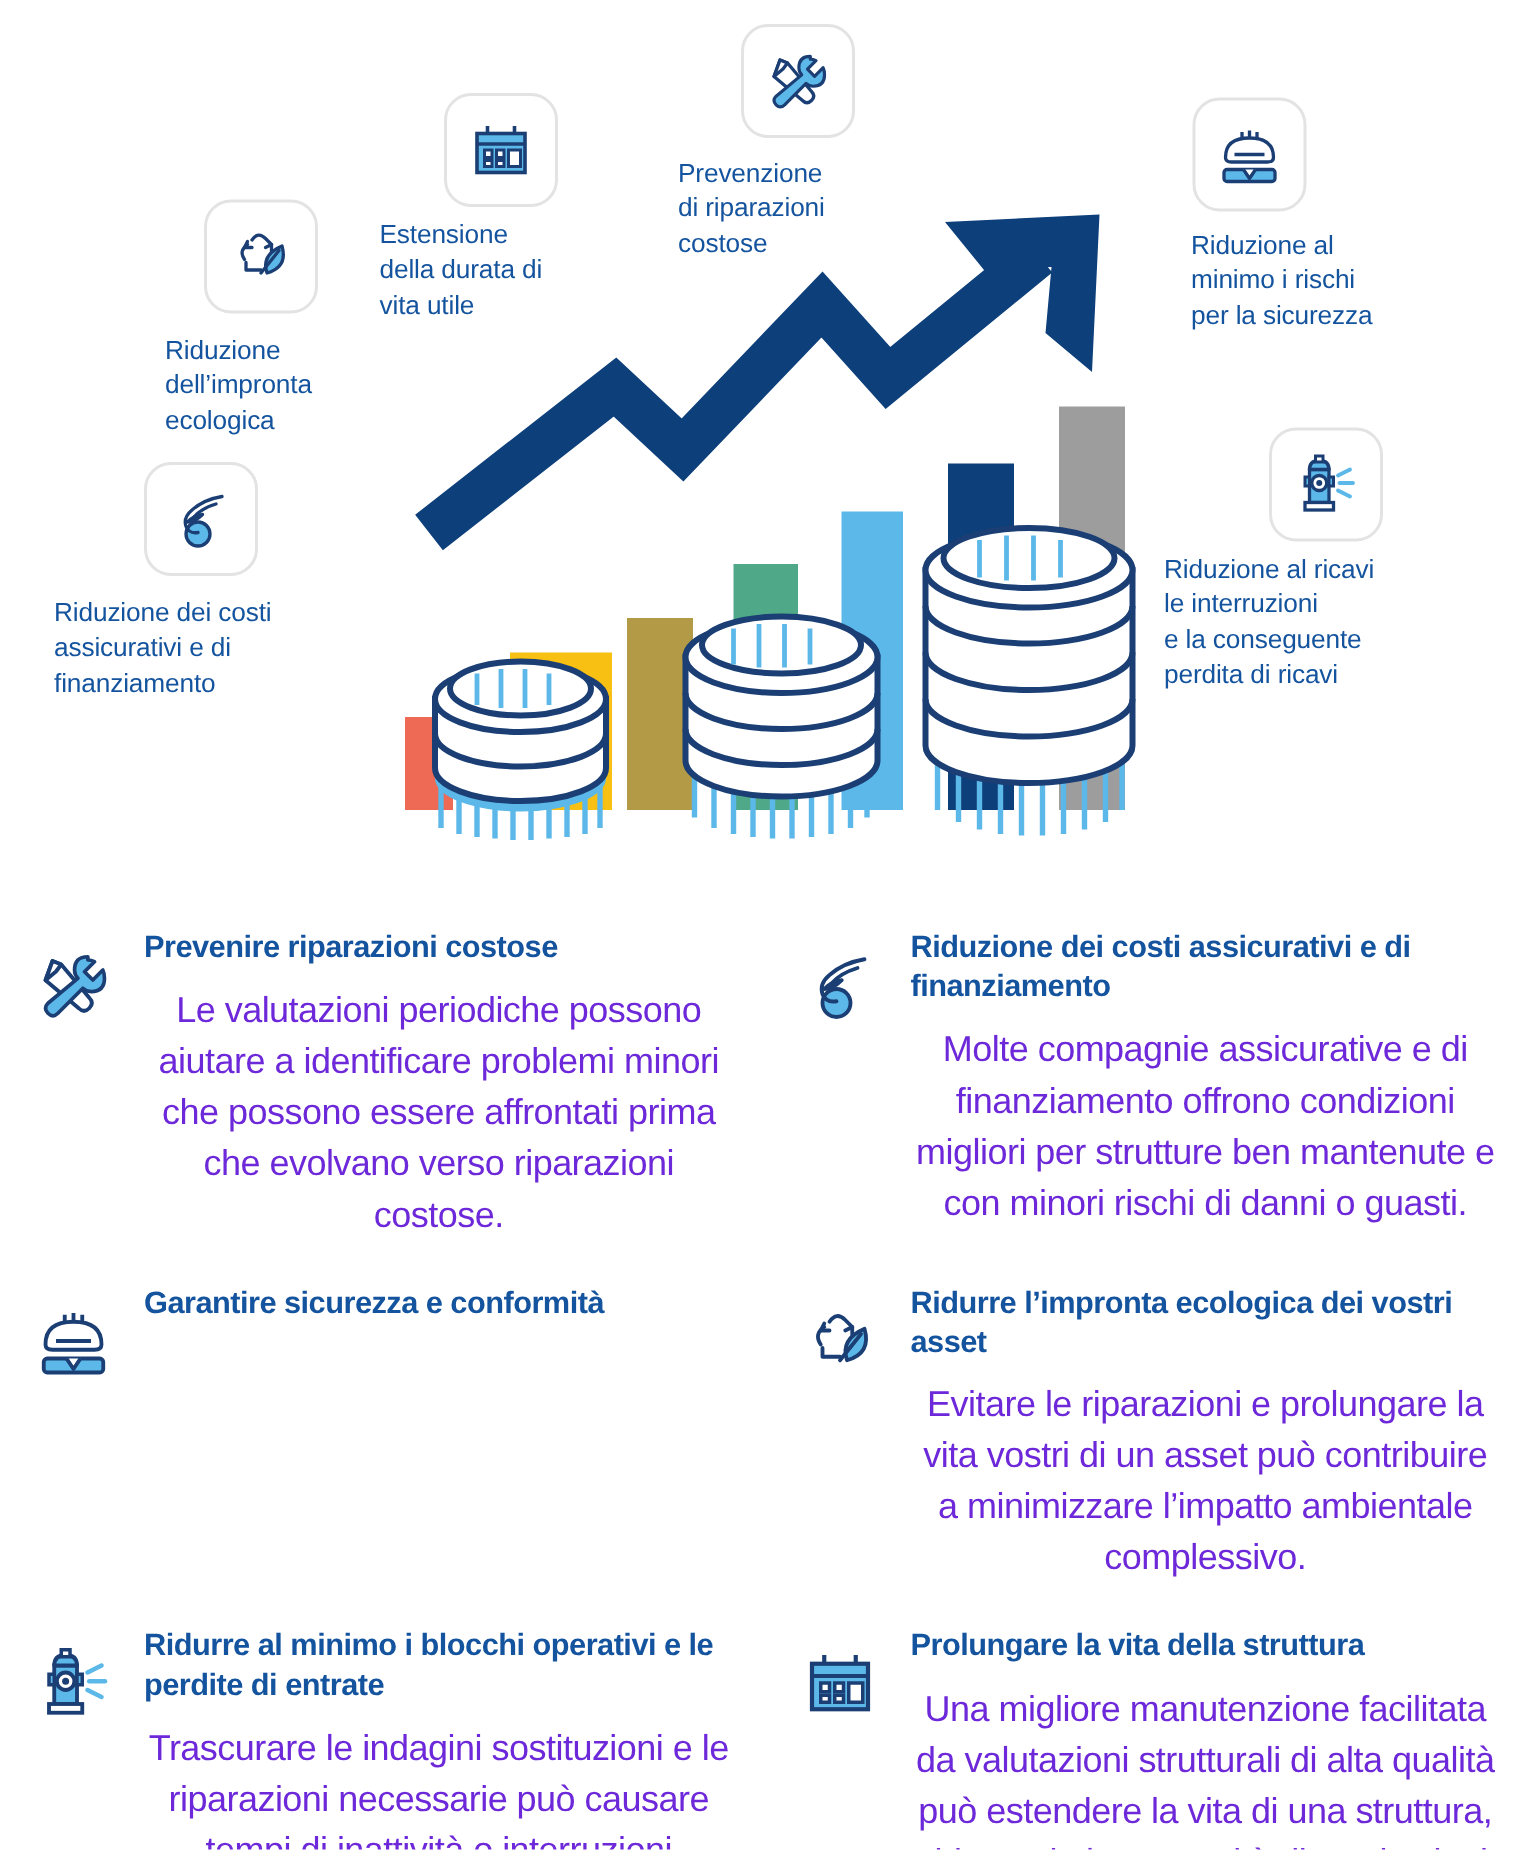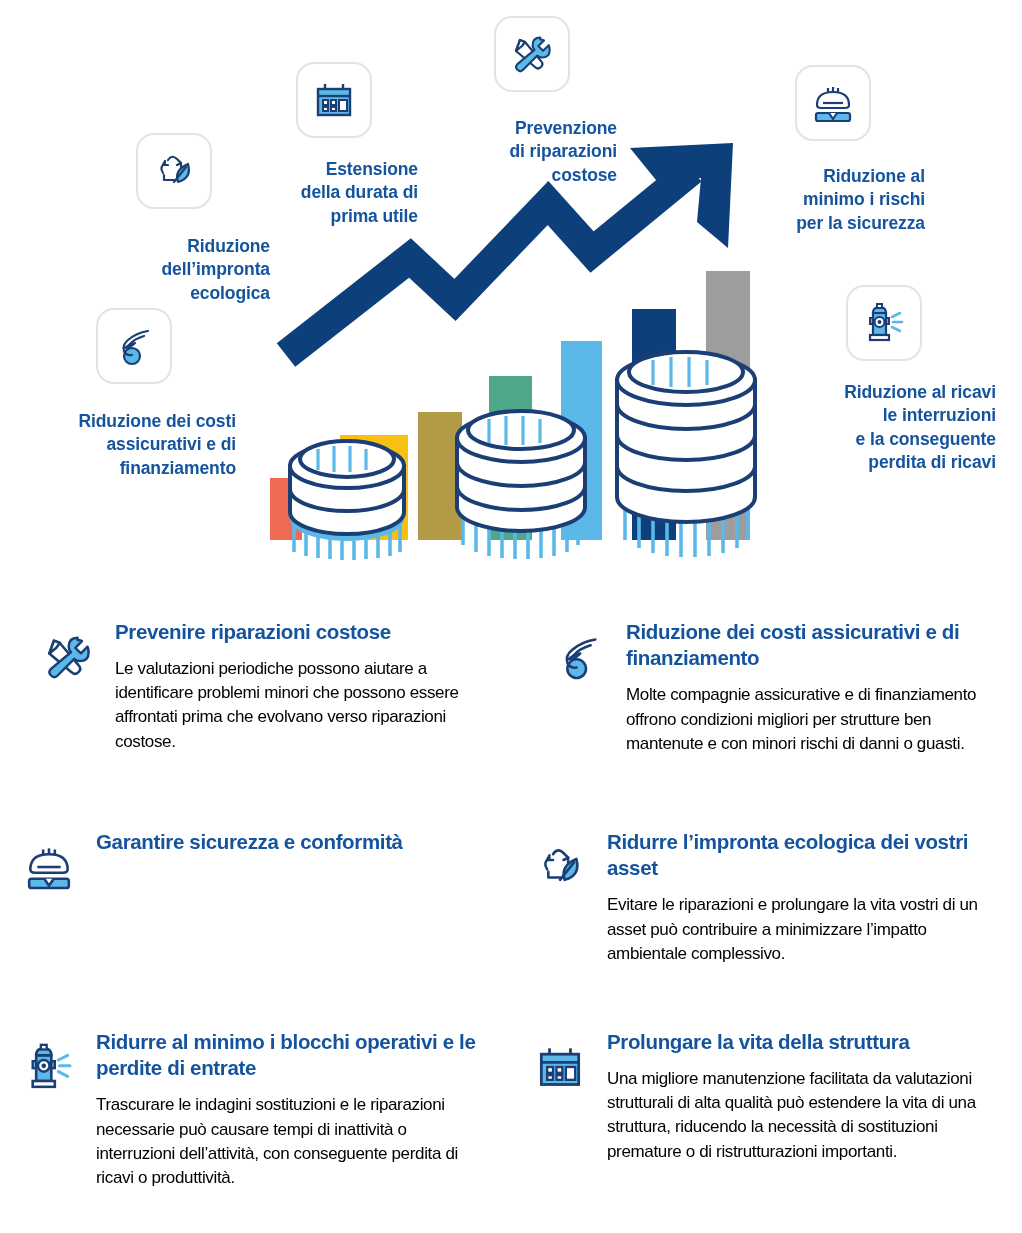--- a/index.html
+++ b/index.html
@@ -20,28 +20,27 @@
     width: 76px; height: 76px;
     border: 2px solid #e3e3e3;
     border-radius: 18px;
     background: #ffffff;
     display: flex; align-items: center; justify-content: center;
   }
   .icon-box svg { width: 48px; height: 48px; display:block; }
 
   .hero-label {
     position: absolute;
-    text-align: right;
+    text-align: left;
     color: #0f4c8a;
     font-size: 17.5px;
     line-height: 1.34;
     letter-spacing: -0.1px;
-    font-weight: 700;
+    font-weight: 400;
     color: #14539e;
-    margin-top: 13px;
   }
 
   
   .graph { position: absolute; left: 0; top: 0; width: 1022px; height: 600px; }
 
   
   .benefits {
     position: absolute;
     top: 605px; left: 0;
     width: 1022px;
@@ -55,28 +54,29 @@
   .b-body { flex: 1 1 auto; padding-left: 8px; }
   .b-title {
     color: #14539e;
     font-weight: bold;
     font-size: 20.5px;
     line-height: 1.28;
     letter-spacing: -0.35px;
     margin-bottom: 12px;
   }
   .b-text {
-    color: #000000;
-    font-size: 17px;
+    color: #6d28d9;
+    font-size: 24px;
     line-height: 1.42;
     letter-spacing: -0.35px;
+    text-align: center;
   }
 
   
-  .row1 { min-height: 210px; margin-left: 19px; }
+  .row1 { min-height: 210px; }
   .row2 { min-height: 200px; }
   .row3 { min-height: 215px; }
 </style>
 </head>
 <body>
 
 <div class="page">
 
   <div class="hero">
 
@@ -208,21 +208,21 @@
           <rect x="13" y="24" width="5" height="5" fill="#fff" stroke="#1b3f74" stroke-width="2"></rect>
           <rect x="21" y="24" width="5" height="5" fill="#fff" stroke="#1b3f74" stroke-width="2"></rect>
           <rect x="13" y="31" width="5" height="4" fill="#fff" stroke="#1b3f74" stroke-width="2"></rect>
           <rect x="21" y="31" width="5" height="4" fill="#fff" stroke="#1b3f74" stroke-width="2"></rect>
           <rect x="29" y="24" width="8" height="11" fill="#fff" stroke="#1b3f74" stroke-width="2"></rect>
         </svg>
       </span>
     </div>
     <div class="hero-label" style="left:253px; top:145px; width:165px; white-space:pre-line;">Estensione
 della durata di
-prima utile</div>
+vita utile</div>
 
     <div class="icon-box" style="left:494px; top:16px;">
       <span>
         <svg viewBox="0 0 48 48">
           <path d="M12 10 l5 2 16 19 q3 3 0 6 q-3 3-6 0 L8 21 Z" fill="none" stroke="#1b3f74" stroke-width="2.2" stroke-linejoin="round"></path>
           <path d="M12 10 l5 2 -3 4 -6 5 Z" fill="#fff" stroke="#1b3f74" stroke-width="2.2" stroke-linejoin="round"></path>
           <path d="M36 9 q-8 0-8 8 q0 3 2 5 L12 37 q-3 3 0 6 q3 3 6 0 L33 28 q2 2 5 2 q8 0 8-8 q0-3-1-5 l-6 6 -5-5 6-6 q-2-1-4-1 Z" transform="translate(-2,-1) scale(0.95)" fill="#5cb8e8" stroke="#1b3f74" stroke-width="2.2" stroke-linejoin="round"></path>
         </svg>
       </span>
     </div>
@@ -236,21 +236,21 @@
           <path d="M8 26 q0-13 16-13 q16 0 16 13 q0 3-4 3 L12 29 q-4 0-4-3 Z" fill="#fff" stroke="#1b3f74" stroke-width="2.2" stroke-linejoin="round"></path>
           <line x1="19" y1="14" x2="19" y2="9" stroke="#1b3f74" stroke-width="2.2"></line>
           <line x1="24" y1="13" x2="24" y2="8" stroke="#1b3f74" stroke-width="2.2"></line>
           <line x1="29" y1="14" x2="29" y2="9" stroke="#1b3f74" stroke-width="2.2"></line>
           <line x1="14" y1="24" x2="34" y2="24" stroke="#1b3f74" stroke-width="2.2"></line>
           <path d="M9 34 h30 a2 2 0 0 1 2 2 v4 a2 2 0 0 1-2 2 h-30 a2 2 0 0 1-2-2 v-4 a2 2 0 0 1 2-2 Z" fill="#5cb8e8" stroke="#1b3f74" stroke-width="2.2" stroke-linejoin="round"></path>
           <path d="M20 34 l4 6 4-6" fill="#fff" stroke="#1b3f74" stroke-width="2.2" stroke-linejoin="round"></path>
         </svg>
       </span>
     </div>
-    <div class="hero-label" style="left:750px; top:152px; width:175px; white-space:pre-line;">Riduzione al
+    <div class="hero-label" style="left:794px; top:152px; width:175px; white-space:pre-line;">Riduzione al
 minimo i rischi
 per la sicurezza</div>
 
     <div class="icon-box" style="left:96px; top:308px;">
       <span>
         <svg viewBox="0 0 48 48">
           <circle cx="22" cy="34" r="8" fill="#5cb8e8" stroke="#1b3f74" stroke-width="2.2"></circle>
           <path d="M38 9 q-12 2-20 9 q-6 5-4 11 q2 5 8 4" fill="none" stroke="#1b3f74" stroke-width="2.2" stroke-linecap="round"></path>
           <path d="M34 14 q-10 3-15 9" fill="none" stroke="#1b3f74" stroke-width="2.2" stroke-linecap="round"></path>
           <path d="M15 26 q4-4 10-5 q-5 5-10 5 Z" fill="#fff" stroke="#1b3f74" stroke-width="2.2" stroke-linejoin="round"></path>

